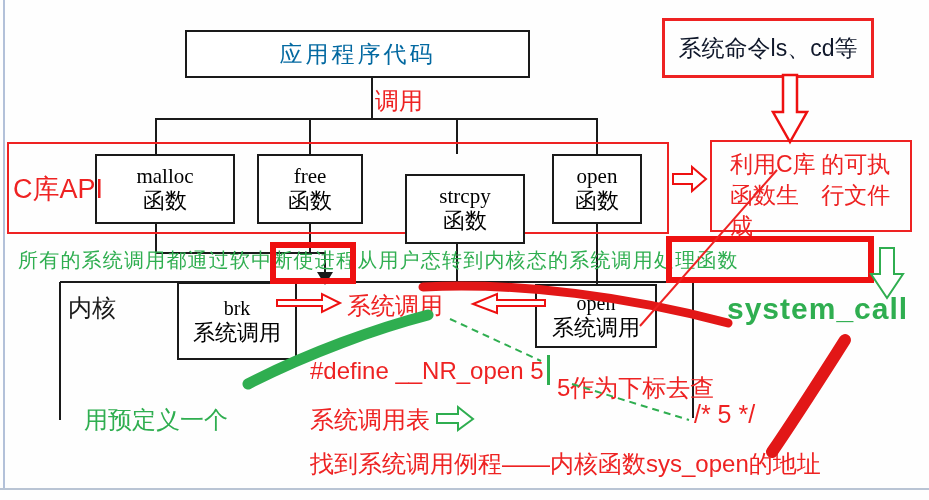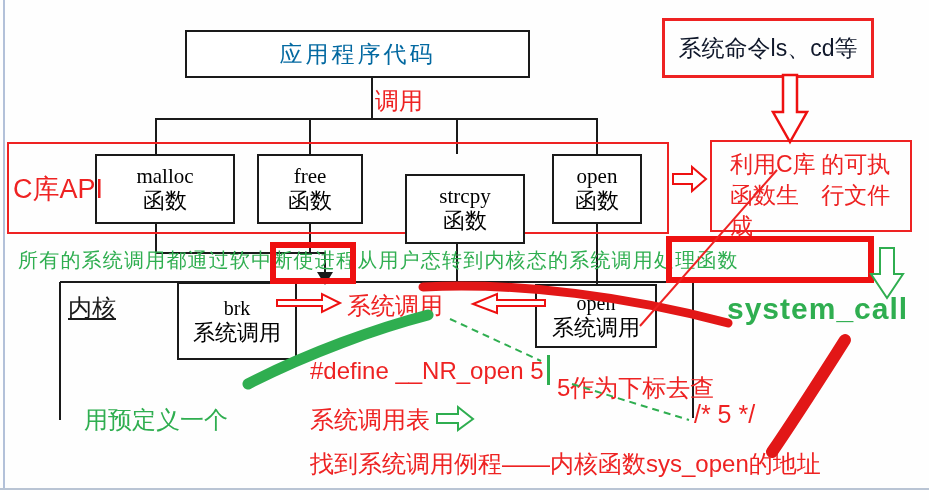--- a/index.html
+++ b/index.html
@@ -27,21 +27,21 @@
   #capi-rect{left:7px;top:142px;width:658px;height:88px;border:2px solid #ee2222;z-index:1;}
   #cmd-box{left:662px;top:18px;width:206px;height:54px;border:3px solid #ee2222;display:flex;align-items:center;justify-content:center;color:#0f172a;font-size:23px;z-index:2;}
   #exe-box{left:710px;top:140px;width:202px;height:92px;border:2px solid #ee2222;color:#ee2222;font-size:23px;box-sizing:border-box;padding:7px 18px;display:flex;flex-direction:row;justify-content:space-between;z-index:2;}
   
   .hl{border:6px solid #ee1111;background:transparent;z-index:5;box-sizing:border-box;}
   #hl-softint{left:270px;top:242px;width:86px;height:42px;}
   #hl-handler{left:666px;top:236px;width:208px;height:47px;}
   
   .red-t{color:#ee2222;white-space:nowrap;z-index:4;}
   .green-t{color:#2fae50;white-space:nowrap;z-index:4;}
-  .black-t{color:#1a1a1a;white-space:nowrap;z-index:4;text-decoration:underline;}
+  .black-t{color:#1a1a1a;white-space:nowrap;z-index:4;}
   #call-label{left:375px;top:85px;font-size:24px;}
   #capi-label{left:13px;top:171px;font-size:27px;z-index:4;}
   #sentence{left:18px;top:247px;font-size:20px;letter-spacing:1.2px;z-index:4;}
   #kernel-label{left:68px;top:292px;font-size:24px;}
   #syscallno-label{left:347px;top:290px;font-size:24px;}
   #systemcall-label{left:727px;top:292px;font-size:30px;font-weight:bold;letter-spacing:1px;z-index:6;}
   #note1{left:84px;top:359px;font-size:24px;}
   #note2{left:84px;top:404px;font-size:24px;}
   #note3{left:84px;top:451px;font-size:24px;}
   #define-code{left:310px;top:357px;font-size:24px;}

